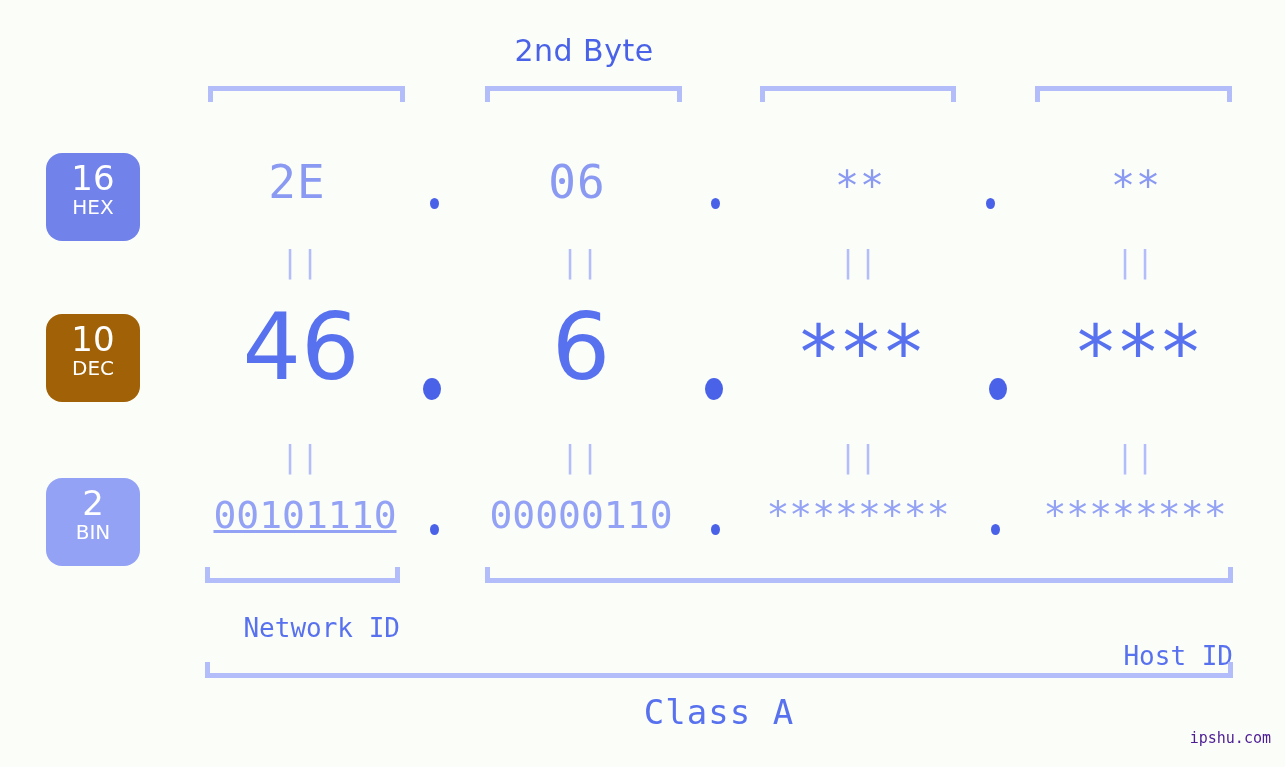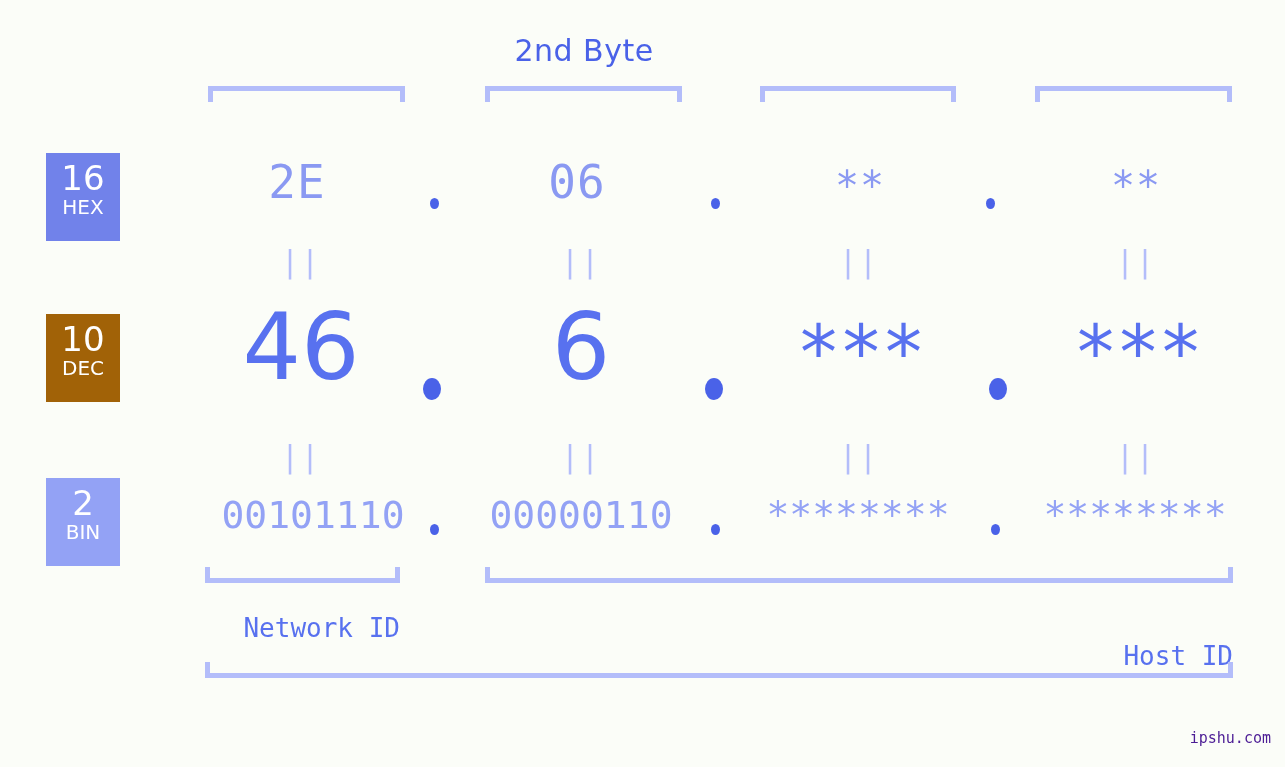--- a/index.html
+++ b/index.html
@@ -45,22 +45,22 @@
     border: 5px solid #b3bdfa;
     border-top: none;
     height: 16px;
     box-sizing: border-box;
   }
 
   
   .badge {
     position: absolute;
     left: 46px;
-    width: 74px;
-    border-radius: 0;
+    width: 94px;
+    border-radius: 16px;
     color: #ffffff;
     text-align: center;
     font-family: "DejaVu Sans", sans-serif;
     box-sizing: border-box;
     padding-top: 7px;
   }
   .badge .num {
     display: block;
     font-size: 34px;
     line-height: 36px;
@@ -231,33 +231,34 @@
     <div class="dot dot-lg" style="left:705px; top:378px;"></div>
     <div class="dot dot-lg" style="left:989px; top:378px;"></div>
   </div>
 
   <div class="eqsign" style="left:181px; top:442px;">||</div>
   <div class="eqsign" style="left:461px; top:442px;">||</div>
   <div class="eqsign" style="left:739px; top:442px;">||</div>
   <div class="eqsign" style="left:1016px; top:442px;">||</div>
 
   <div class="bin-row">
-    <div class="cell" style="left:193px;">00101110</div>
+    <div class="cell" style="left:185px;text-decoration:underline;">00101110</div>
     <div class="cell" style="left:461px;">00000110</div>
     <div class="cell" style="left:738px;">********</div>
     <div class="cell" style="left:1015px;">********</div>
 
     <div class="dot dot-md" style="left:430px; top:524px;"></div>
     <div class="dot dot-md" style="left:711px; top:524px;"></div>
     <div class="dot dot-md" style="left:991px; top:524px;"></div>
   </div>
 
   <div class="bracket-up" style="left:205px; top:567px; width:195px;"></div>
   <div class="bracket-up" style="left:485px; top:567px; width:748px;"></div>
 
   <div class="id-label" style="left:205px; width:195px; top:613px;">Network ID</div>
   <div class="id-label" style="left:485px; width:748px; top:613px;margin-top:28px;">Host ID</div>
 
   <div class="bracket-up" style="left:205px; top:662px; width:1028px;"></div>
+  <div id="class-label">Class A</div>
 
   <div id="watermark">ipshu.com</div>
 
 </div>
 
 </body></html>

